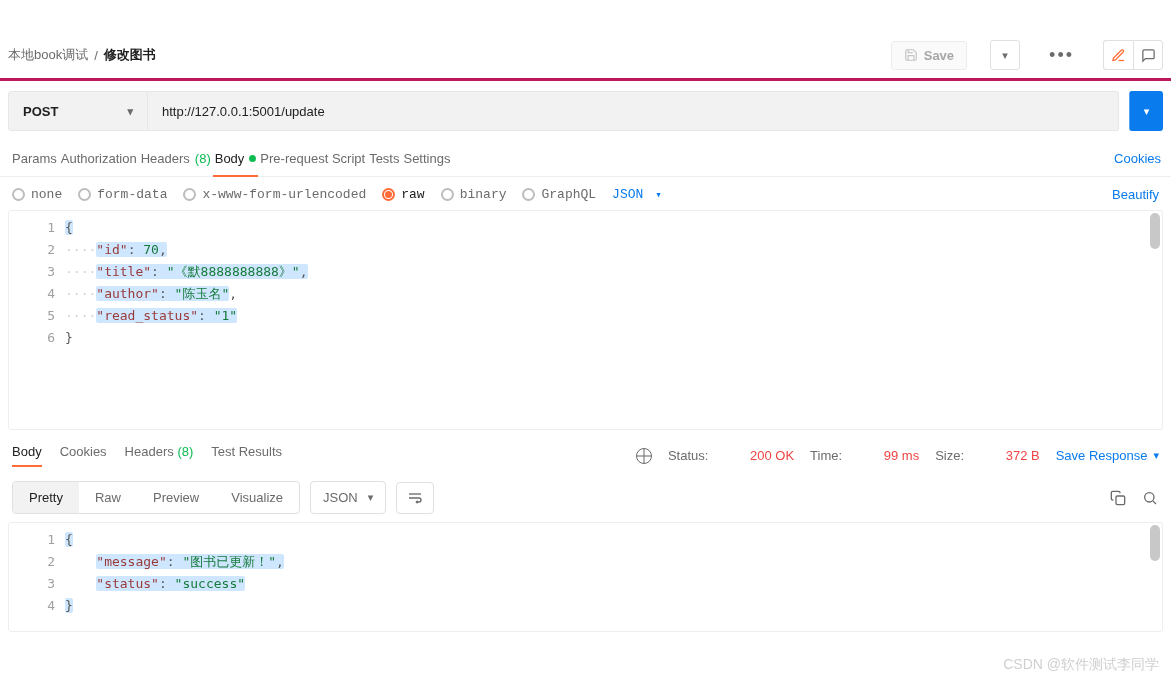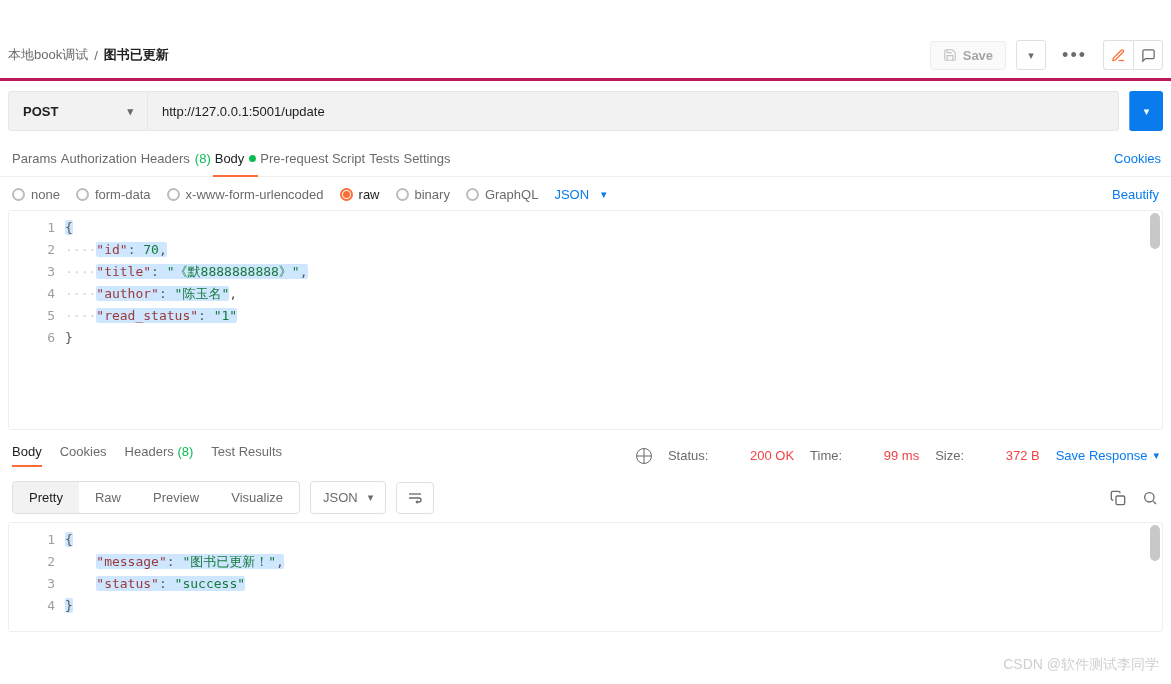--- a/index.html
+++ b/index.html
@@ -20,21 +20,21 @@
     margin-top: 32px;
   }
   .breadcrumb {
     display: flex;
     align-items: center;
     gap: 6px;
     color: #6b6b6b;
     font-size: 13px;
   }
   .breadcrumb .current { color: #212121; font-weight: 600; }
-  .top-actions { display: flex; align-items: center; gap: 10px; }
+  .top-actions { display: flex; align-items: center; gap: 23px; }
   .btn {
     display: inline-flex;
     align-items: center;
     gap: 6px;
     border: 1px solid #e0e0e0;
     background: #f7f7f7;
     color: #6b6b6b;
     border-radius: 3px;
     padding: 6px 12px;
     font-size: 13px;
@@ -218,21 +218,21 @@
   .chev { font-size: 11px; color:#6b6b6b;}
   .chev-white { font-size:11px; color:#fff;}
 </style>
 </head>
 <body>
 
 <div class="top-bar">
   <div class="breadcrumb">
     <span>本地book调试</span>
     <span>/</span>
-    <span class="current">图书已更新</span>
+    <span class="current">修改图书</span>
   </div>
   <div class="top-actions">
     <button class="btn disabled">
       <svg width="14" height="14" viewBox="0 0 24 24" fill="none" stroke="#9e9e9e" stroke-width="2">
           <path d="M19 21H5a2 2 0 0 1-2-2V5a2 2 0 0 1 2-2h11l5 5v11a2 2 0 0 1-2 2z"></path>
           <polyline points="17 21 17 13 7 13 7 21"></polyline>
           <polyline points="7 3 7 8 15 8"></polyline>
         </svg>
       <span>Save</span>
     </button>
@@ -296,21 +296,21 @@
         <span>Tests</span>
       </div>
     <div class="tab-item">
         <span>Settings</span>
       </div>
   </div>
   <span class="link-blue">Cookies</span>
 </div>
 
 <div class="body-sub-row">
-  <div style="display:flex;align-items:flex-end;">
+  <div style="display:flex;align-items:flex-end;font-family:Liberation Mono, monospace;">
     <div class="radios">
       <div class="radio-opt">
           <span class="radio"></span>
           <span>none</span>
         </div>
       <div class="radio-opt">
           <span class="radio"></span>
           <span>form-data</span>
         </div>
       <div class="radio-opt">

